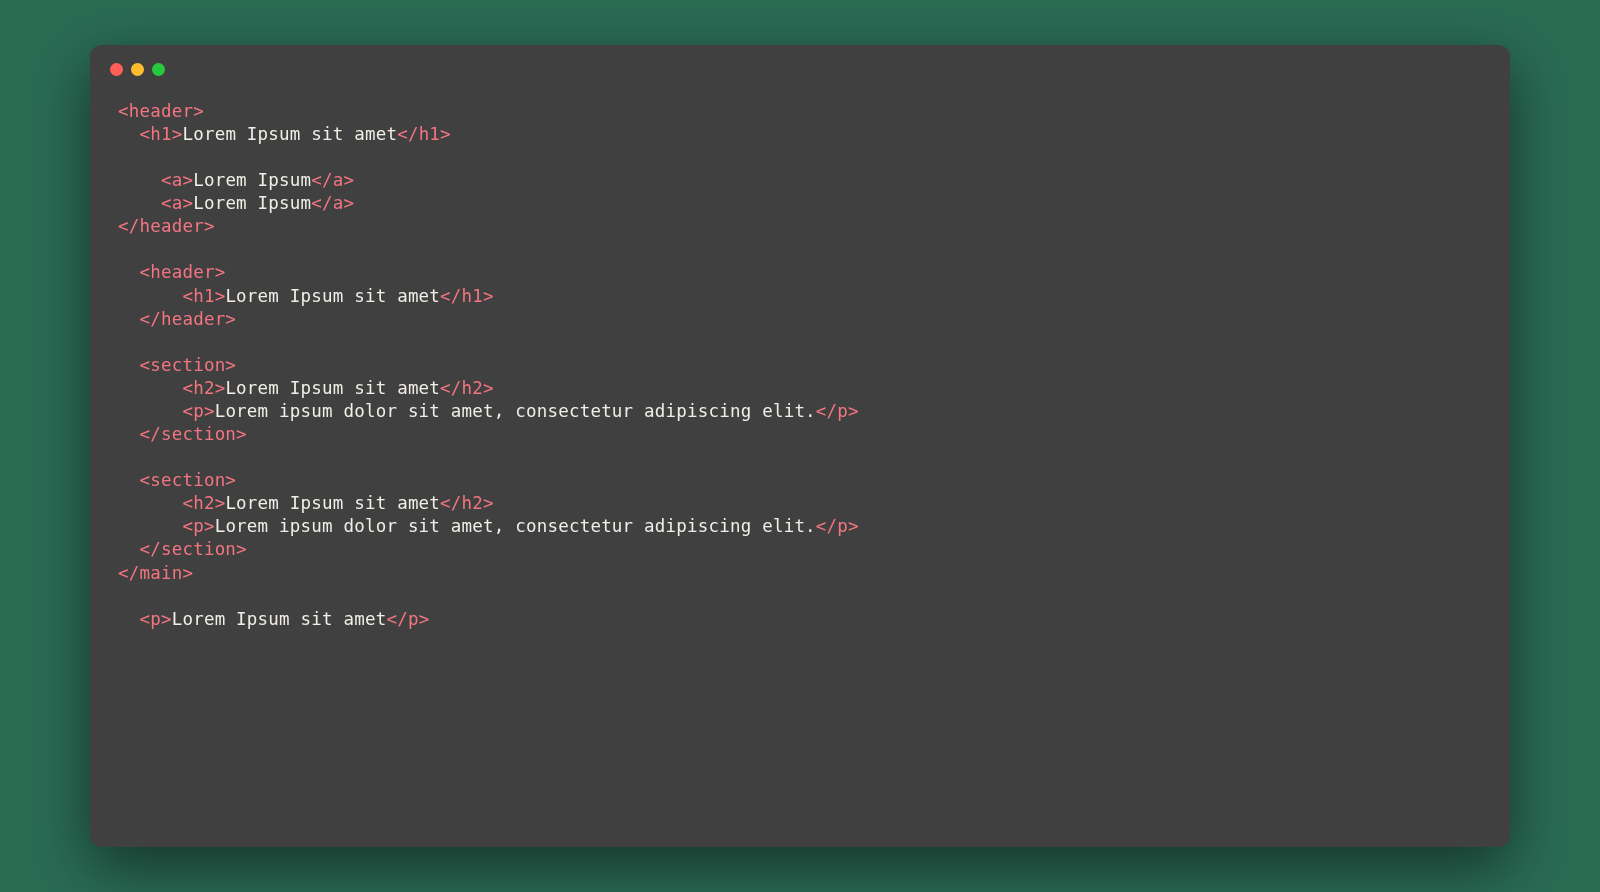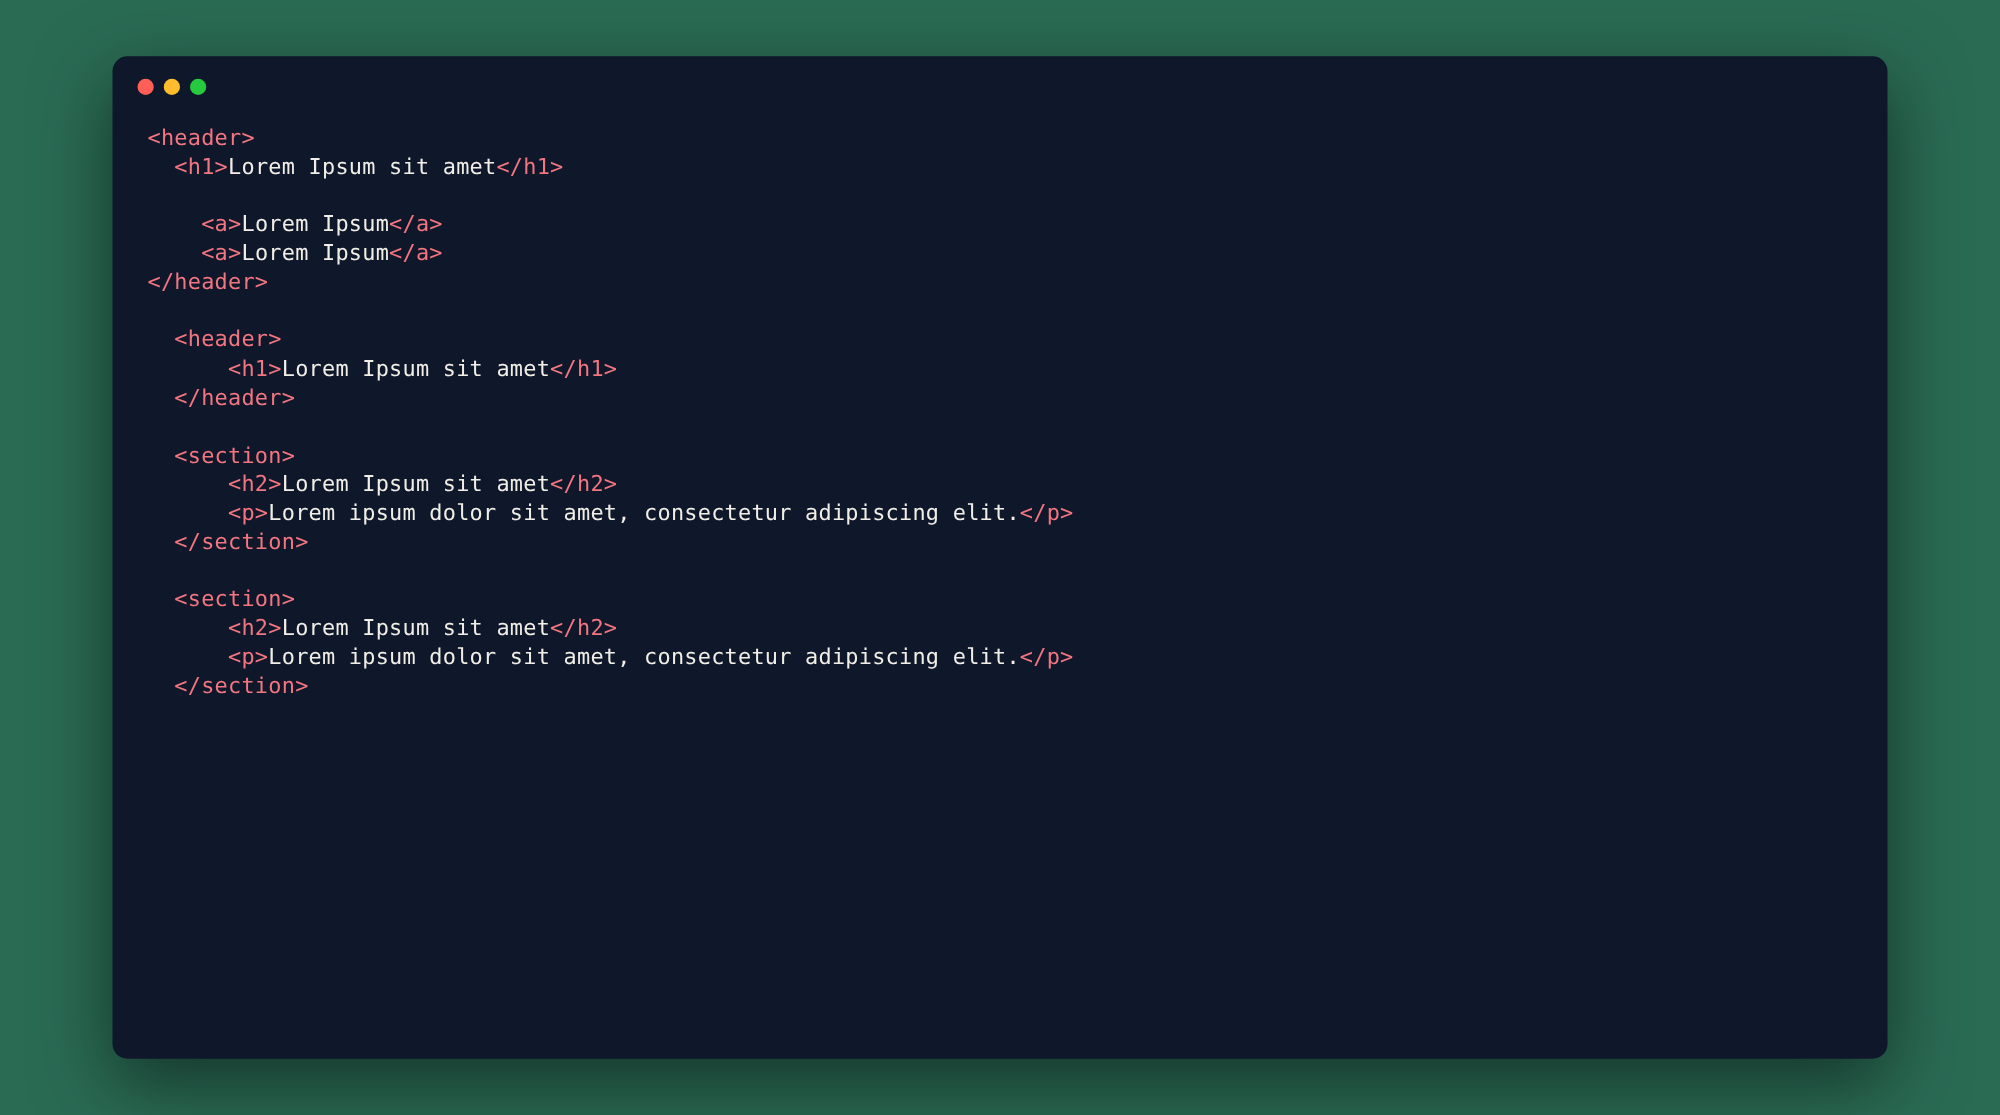--- a/index.html
+++ b/index.html
@@ -10,21 +10,21 @@
     body {
       background: #2a6b54;
       width: 1600px;
       height: 892px;
       display: flex;
       align-items: center;
       justify-content: center;
       font-family: 'SF Mono', 'Monaco', 'Menlo', 'Consolas', monospace;
     }
     .window {
-      background: #0f172a;
+      background: #404040;
       width: 1420px;
       height: 802px;
       border-radius: 12px;
       box-shadow: 0 20px 60px rgba(0,0,0,0.5);
       overflow: hidden;
       position: relative;
     }
     .titlebar {
       display: flex;
       gap: 8px;
@@ -77,15 +77,17 @@
       <div class="blank">&nbsp;</div>
       <div class="code-line"><span>  </span><span class="tag">&lt;section&gt;</span></div>
       <div class="code-line"><span>      </span><span class="tag">&lt;h2&gt;</span><span class="txt">Lorem Ipsum sit amet</span><span class="tag">&lt;/h2&gt;</span></div>
       <div class="code-line"><span>      </span><span class="tag">&lt;p&gt;</span><span class="txt">Lorem ipsum dolor sit amet, consectetur adipiscing elit.</span><span class="tag">&lt;/p&gt;</span></div>
       <div class="code-line"><span>  </span><span class="tag">&lt;/section&gt;</span></div>
       <div class="blank">&nbsp;</div>
       <div class="code-line"><span>  </span><span class="tag">&lt;section&gt;</span></div>
       <div class="code-line"><span>      </span><span class="tag">&lt;h2&gt;</span><span class="txt">Lorem Ipsum sit amet</span><span class="tag">&lt;/h2&gt;</span></div>
       <div class="code-line"><span>      </span><span class="tag">&lt;p&gt;</span><span class="txt">Lorem ipsum dolor sit amet, consectetur adipiscing elit.</span><span class="tag">&lt;/p&gt;</span></div>
       <div class="code-line"><span>  </span><span class="tag">&lt;/section&gt;</span></div>
+      <div class="code-line"><span class="tag">&lt;/main&gt;</span></div>
       <div class="blank">&nbsp;</div>
+      <div class="code-line"><span>  </span><span class="tag">&lt;p&gt;</span><span class="txt">Lorem Ipsum sit amet</span><span class="tag">&lt;/p&gt;</span></div>
     </div>
 </div>
 
 </body></html>

